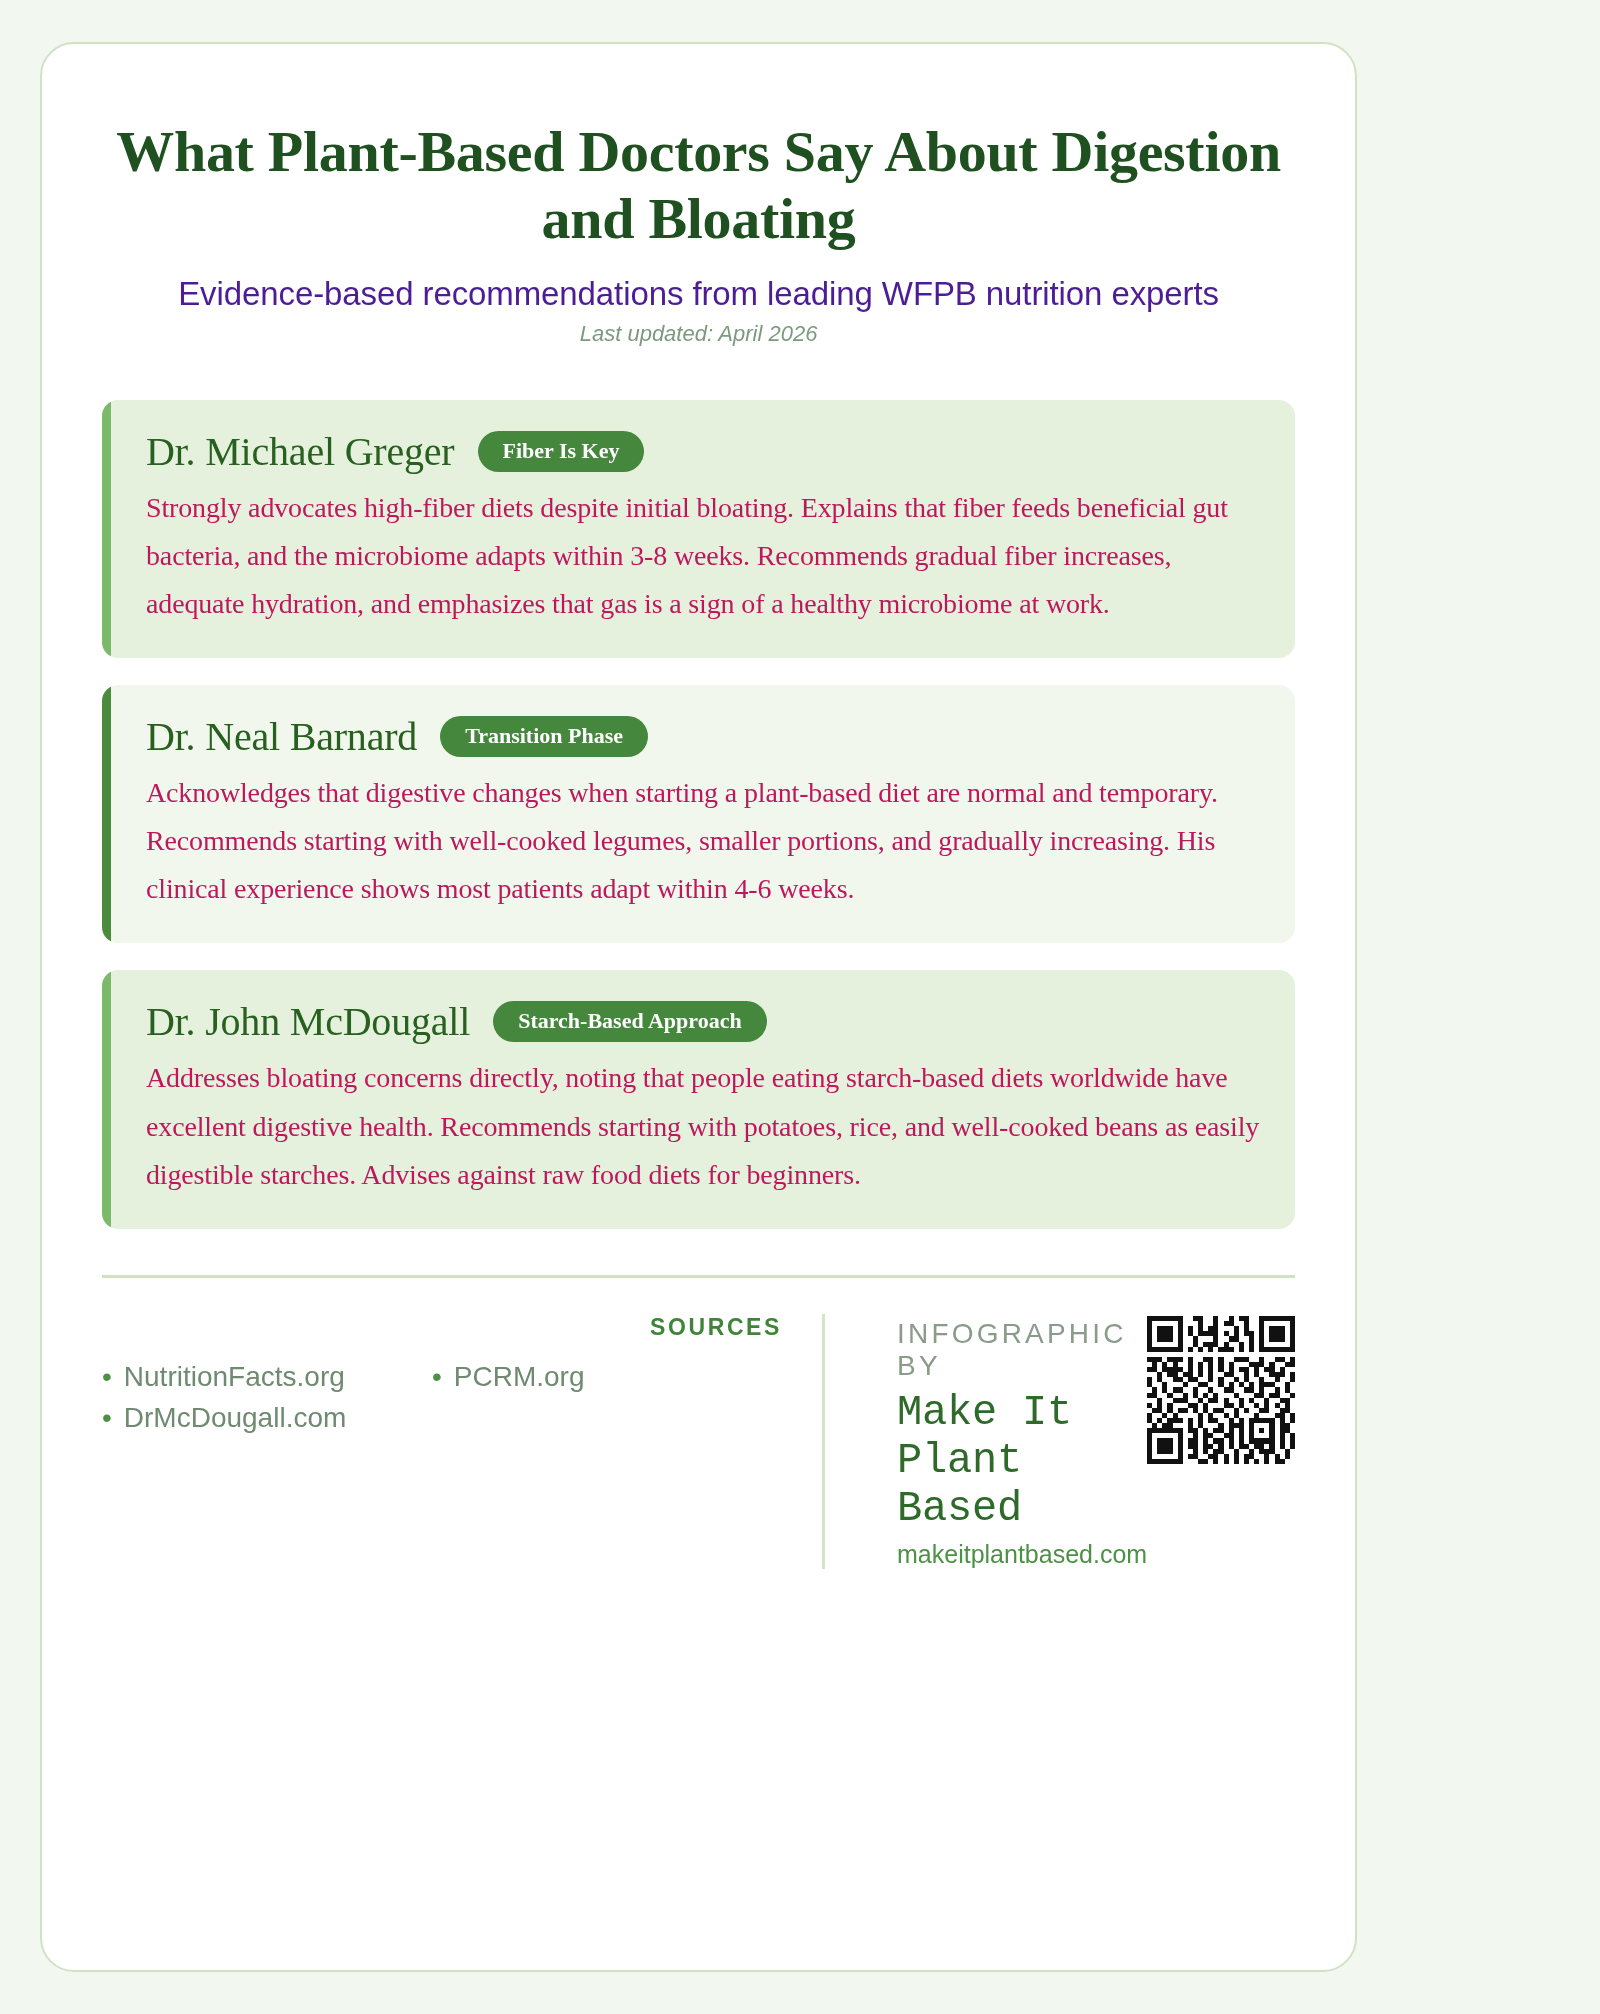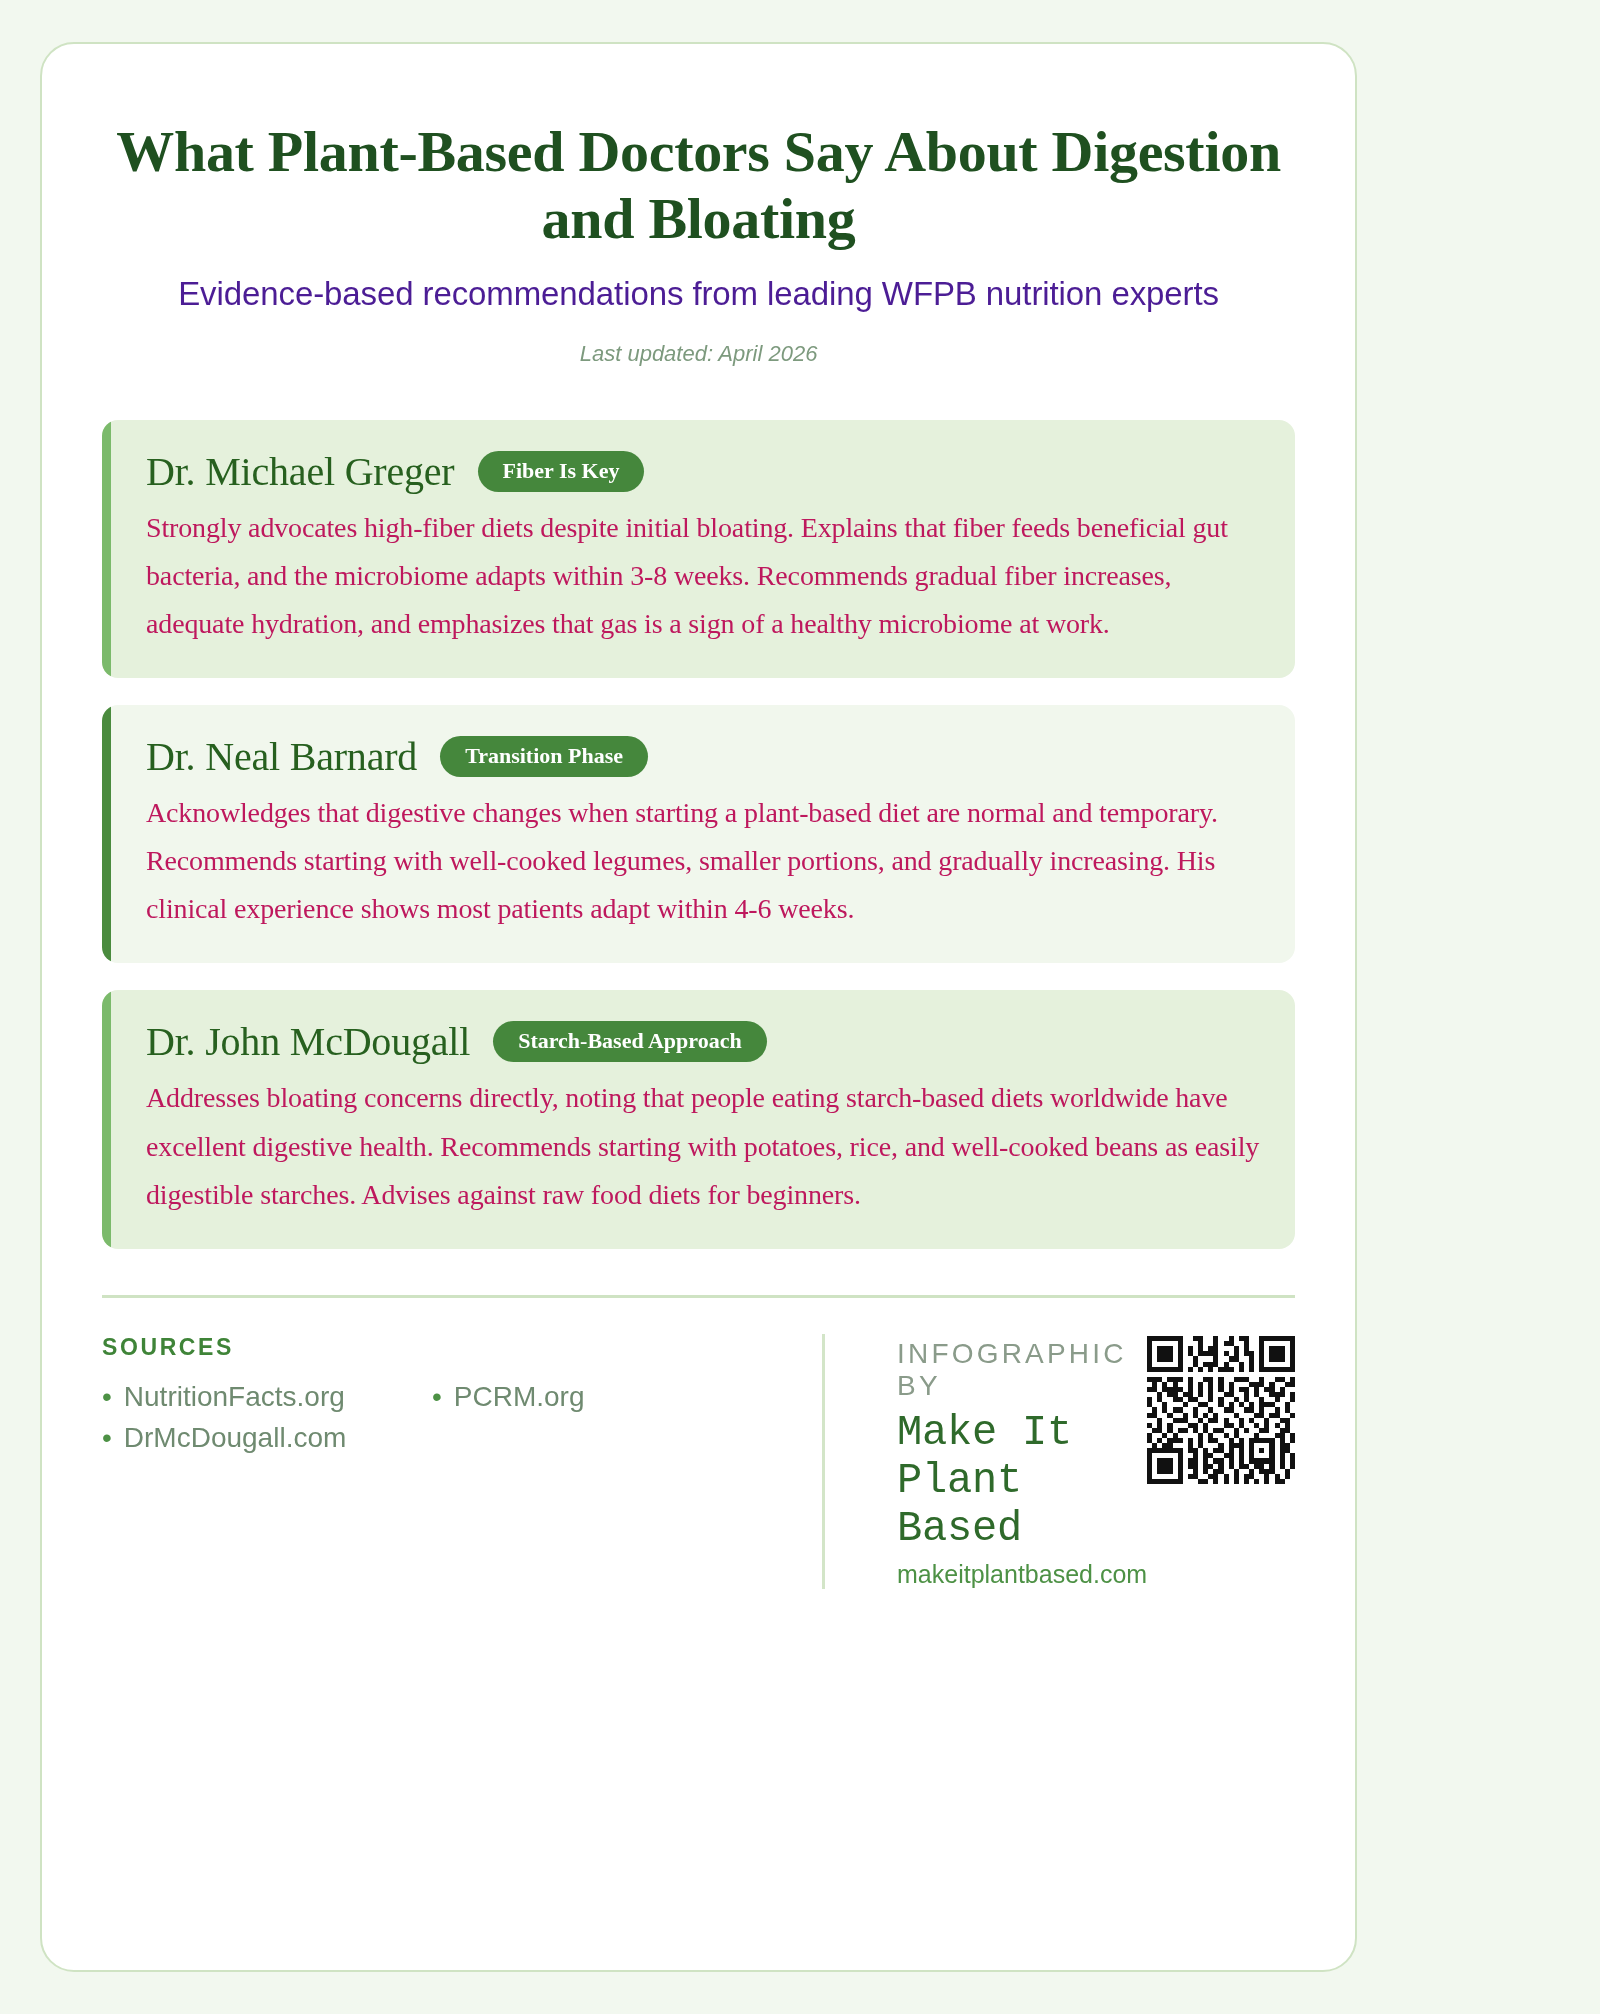--- a/index.html
+++ b/index.html
@@ -49,21 +49,21 @@
     color: #4c1d95;
     margin-top: 22px;
     letter-spacing: -0.1px;
   }
 
   .updated {
     font-family: "Liberation Sans", sans-serif;
     font-style: italic;
     font-size: 22px;
     color: #7d9a7e;
-    margin-top: 28px;
+    margin-top: 8px;
   }
 
   
   .cards {
     margin-top: 53px;
     display: flex;
     flex-direction: column;
     gap: 27px;
   }
 
@@ -138,20 +138,21 @@
     width: 720px;
     padding-right: 40px;
   }
 
   .sources-label {
     font-family: "Liberation Sans", sans-serif;
     font-weight: bold;
     font-size: 23px;
     letter-spacing: 2.6px;
     color: #3f8438;
+    text-align: right;
   }
 
   .source-rows {
     margin-top: 20px;
     display: flex;
     flex-wrap: wrap;
     row-gap: 9px;
   }
 
   .source-item {

